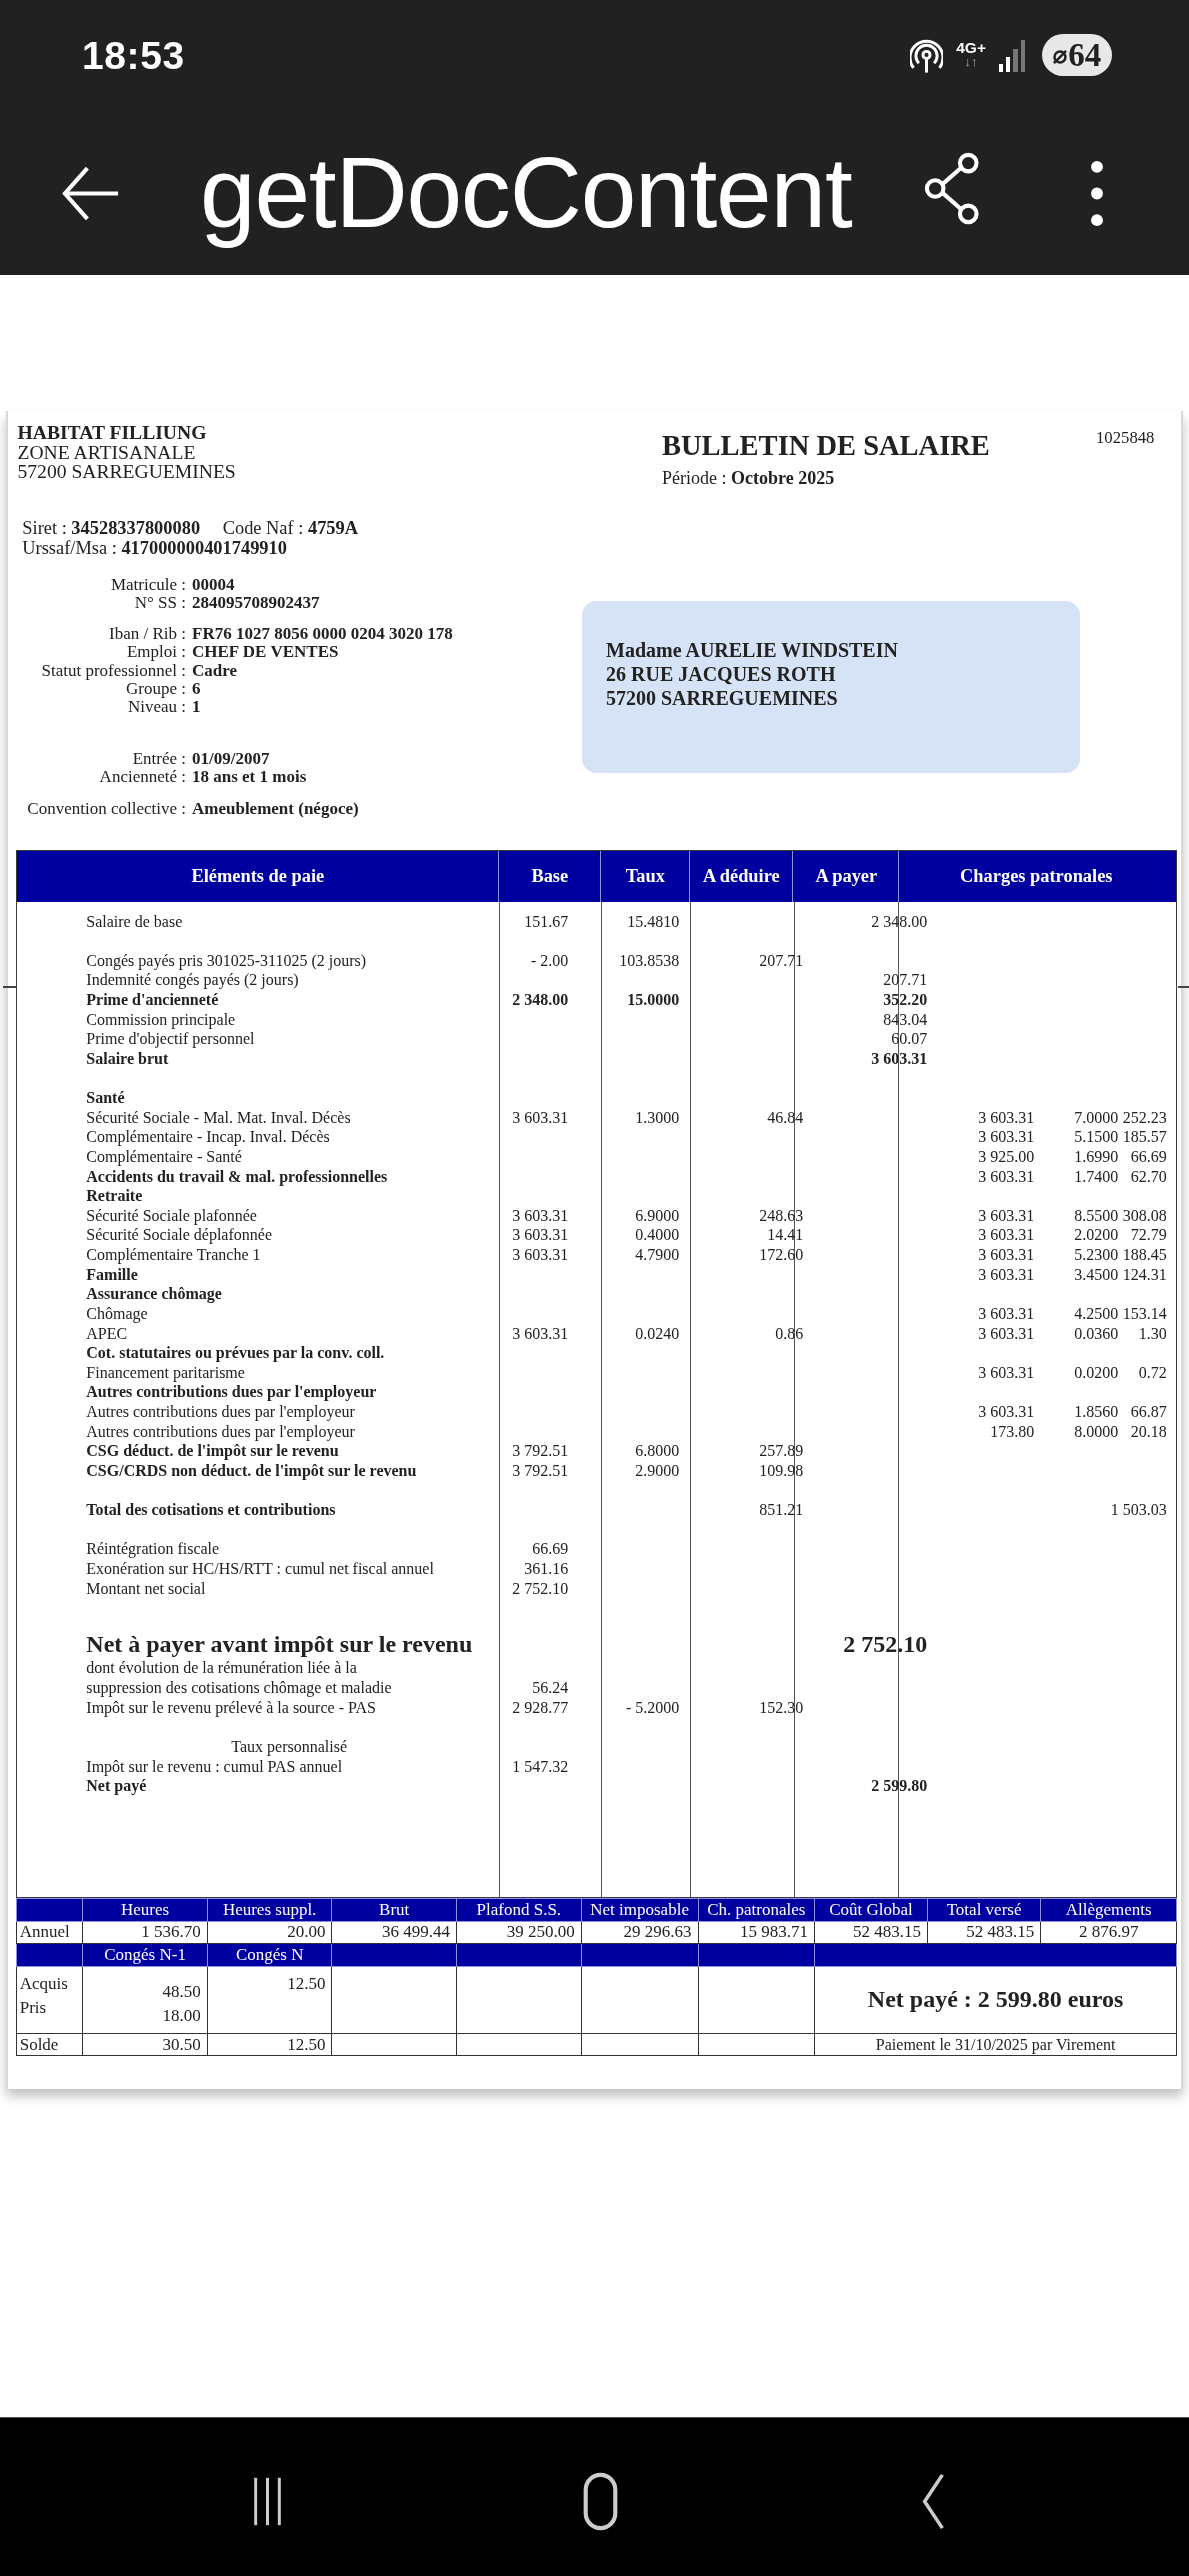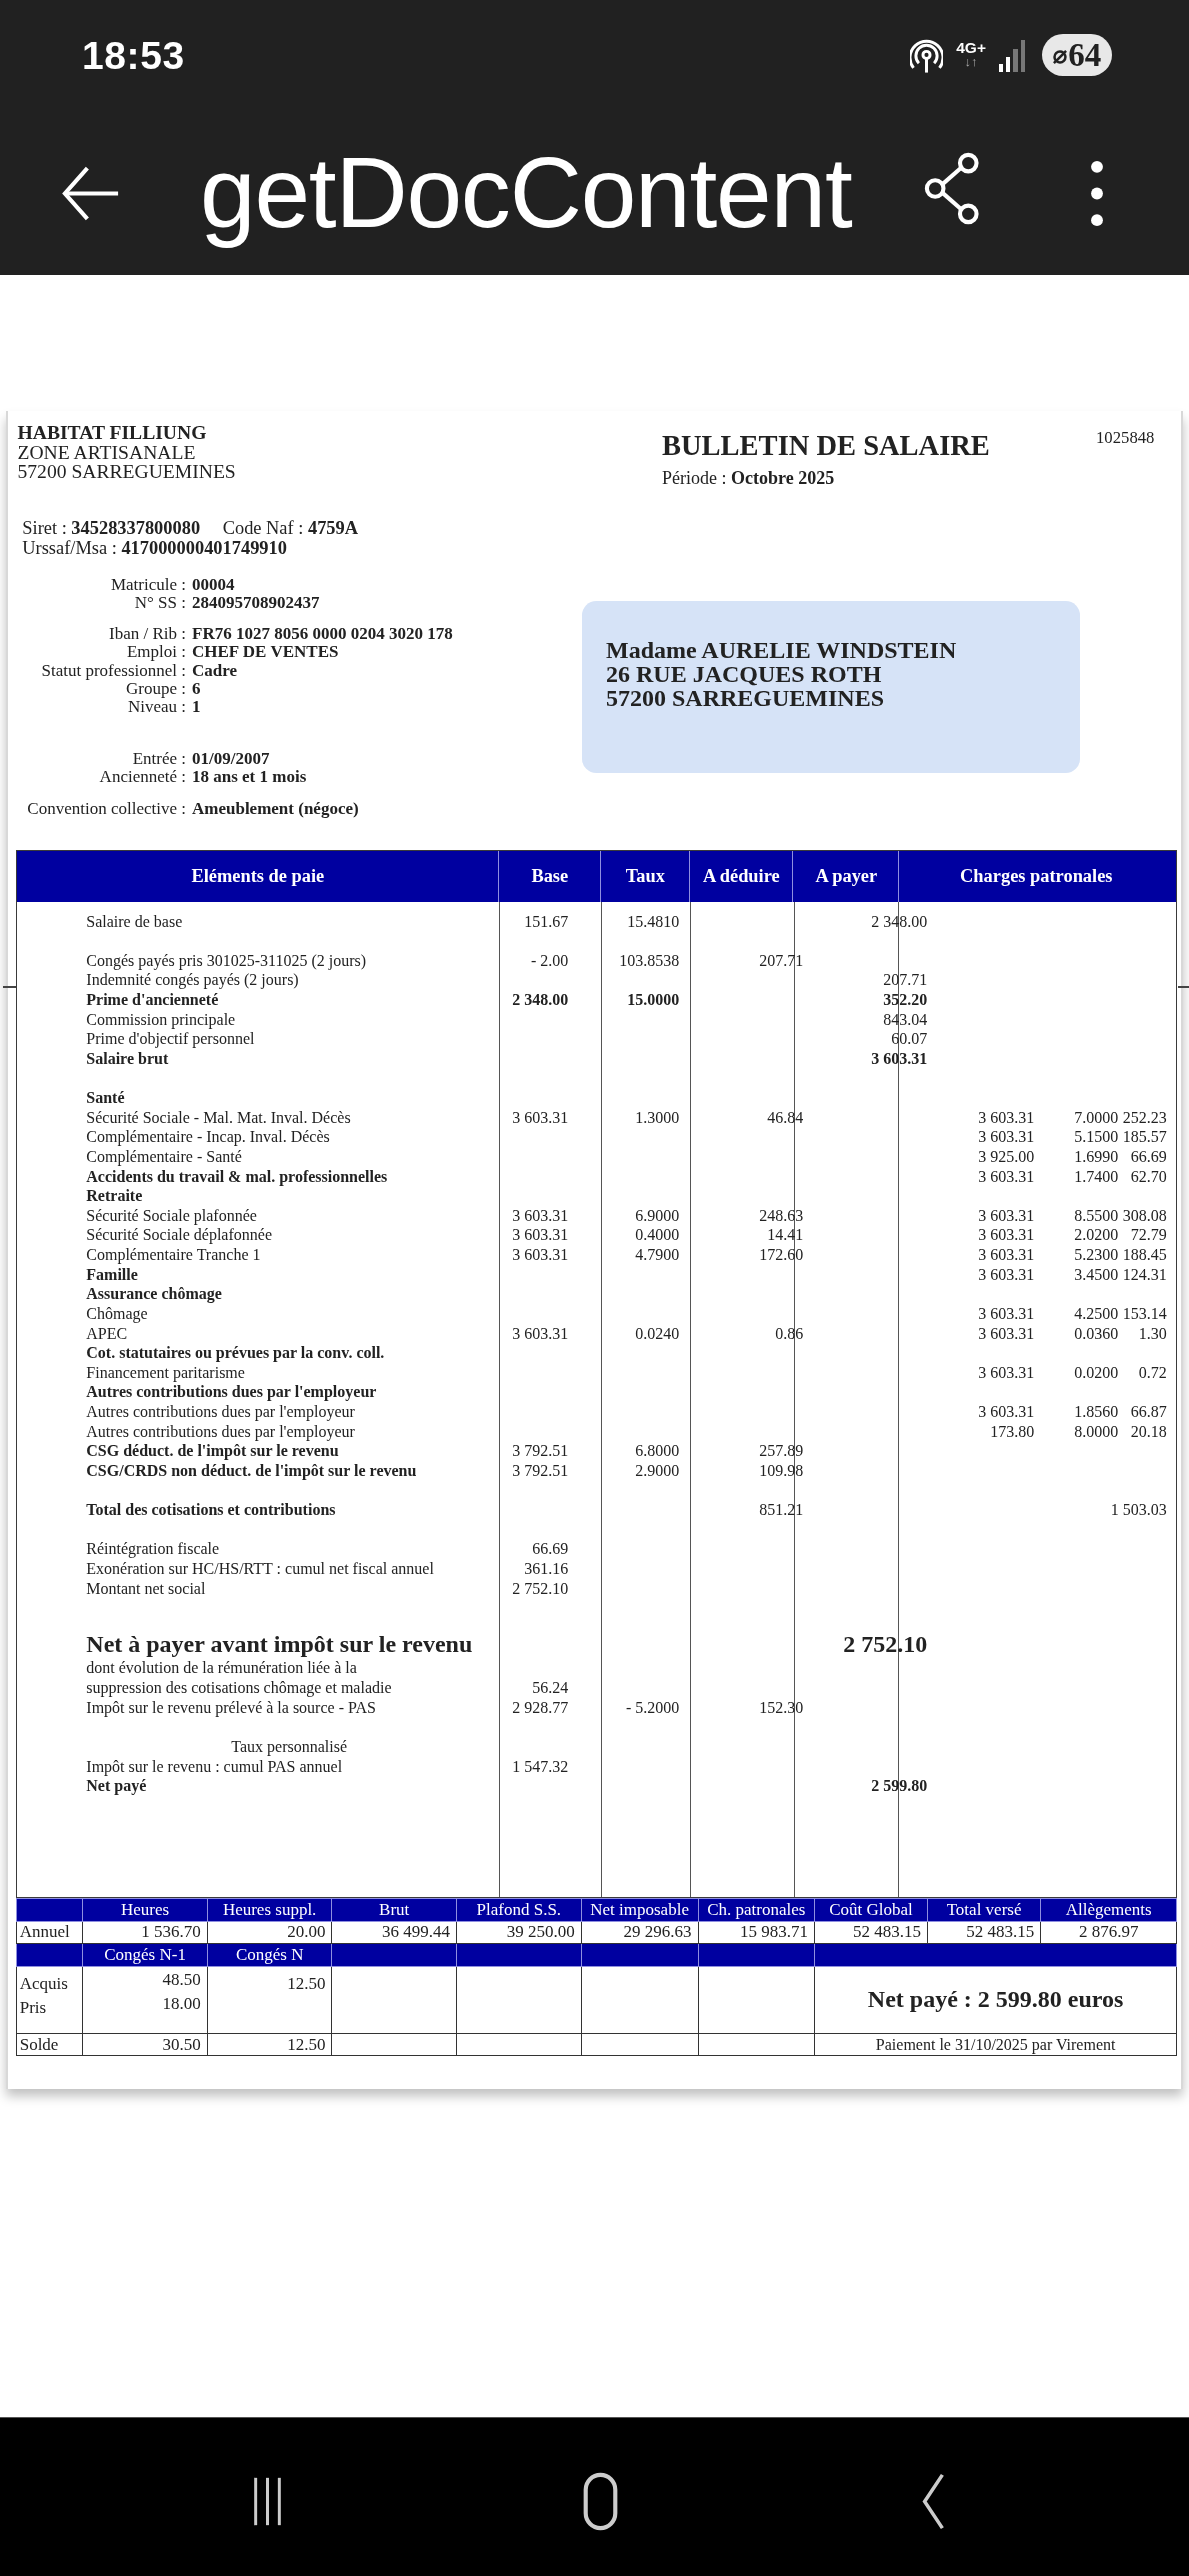--- a/index.html
+++ b/index.html
@@ -36,21 +36,21 @@
 
   .ids { position: absolute; left: 14.3px; top: 107px; font-size: 18.4px; line-height: 20px; }
   .ids b { font-weight: bold; }
   .ids .gap { display: inline-block; width: 22.6px; }
 
   .emp { position: absolute; left: 0; top: 165px; font-size: 17px; line-height: 18.4px; }
   .emp-row { display: flex; }
   .emp-row .lbl { width: 184px; text-align: right; padding-right: 6px; }
   .emp-row .val { font-weight: bold; white-space: nowrap; }
 
-  .address-box { position: absolute; left: 574px; top: 190px; width: 498px; height: 172px; background: #d6e3f7; border-radius: 14.3px; padding: 37px 0 0 24px; font-size: 24px; line-height: 24px; font-weight: bold; }
+  .address-box { position: absolute; left: 574px; top: 190px; width: 498px; height: 172px; background: #d6e3f7; border-radius: 14.3px; padding: 37px 0 0 24px; font-size: 20px; line-height: 24px; font-weight: bold; }
 
   
   .pay-table { position: absolute; left: 8.3px; top: 439px; width: 1161px; height: 1048px; border: 1.8px solid #3a3a3a; }
   .pay-head { position: absolute; left: 0; top: 0; width: 100%; height: 51px; background: #0000a0; }
   .pay-head .h { position: absolute; top: 0; height: 51px; line-height: 51px; text-align: center; color: #fff; font-weight: bold; font-size: 18.4px; border-right: 1.2px solid #8f8fe0; }
   .vline { position: absolute; top: 51px; bottom: 0; width: 1.2px; background: #555; }
   .pay-body { position: absolute; left: 0; top: 51px; width: 100%; }
   .prow { position: absolute; left: 0; width: 100%; height: 19.6px; font-size: 16px; line-height: 19.6px; }
   .prow span { position: absolute; white-space: nowrap; }
   .prow .lab { left: 69px; }
@@ -465,21 +465,21 @@
             <th></th>
             <th></th>
             <th></th>
         <th colspan="3"></th>
       </tr>
       <tr>
         <td class="rowlbl" style="height:67px;line-height:24px;vertical-align:top;padding-top:4.8px;">
           <div>Acquis</div>
           <div>Pris</div>
         </td>
-        <td class="num" style="vertical-align:top;padding-top:1px;line-height:24px;">
+        <td class="num" style="vertical-align:top;padding-top:13px;line-height:24px;">
           <div>48.50</div>
           <div>18.00</div>
         </td>
         <td class="num" style="vertical-align:top;padding-top:4.8px;line-height:24px;">
           <div>12.50</div>
           <div></div>
         </td>
         <td></td>
             <td></td>
             <td></td>

